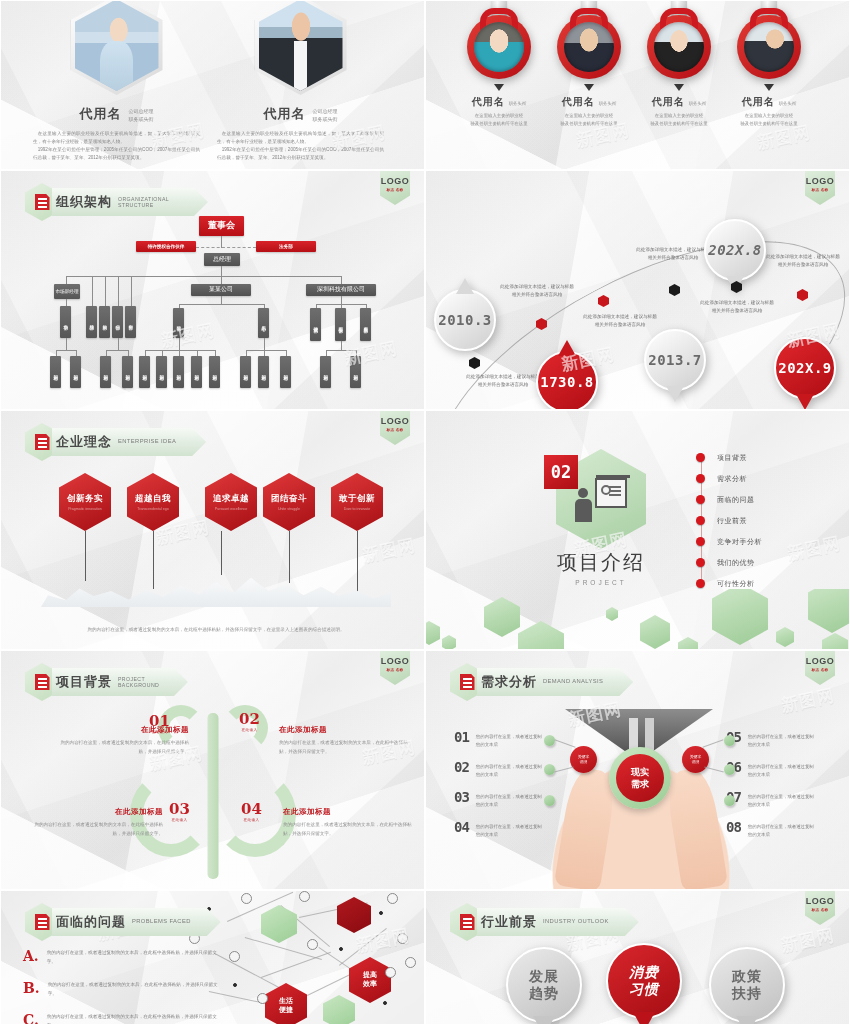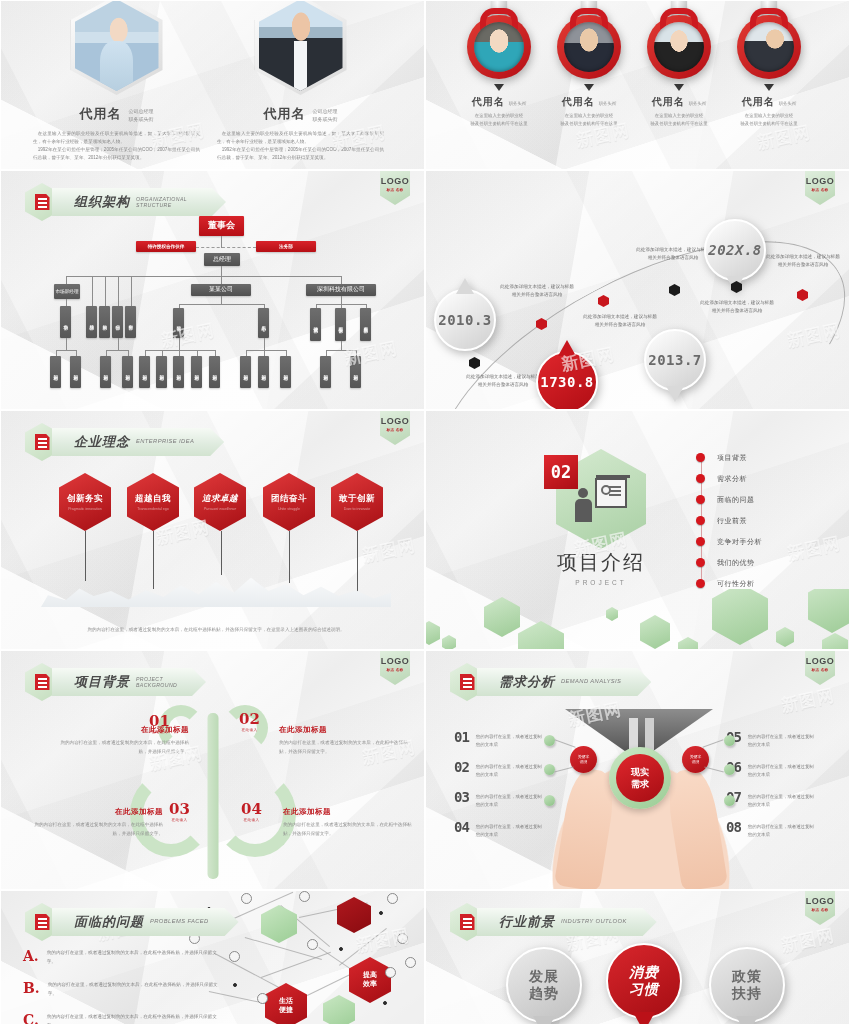--- a/index.html
+++ b/index.html
@@ -36,24 +36,24 @@
   .title-badge{ position:absolute; left:24px; top:14px; height:34px; display:flex; align-items:center; z-index:6;}
   .hexmark{ width:34px; height:38px; flex:0 0 34px;
     background:linear-gradient(145deg,#e5f1e2,#c3ddbd);
     clip-path:polygon(50% 0,100% 25%,100% 75%,50% 100%,0 75%,0 25%);
     display:flex;align-items:center;justify-content:center; position:relative;
     filter:drop-shadow(0 2px 2px rgba(0,0,0,.18)); }
   .hexmark i{ width:15px;height:16px;background:#cf2027; display:block;
     clip-path:polygon(0 0,78% 0,100% 22%,100% 100%,0 100%); position:relative;}
   .hexmark i::after{content:"";position:absolute;left:3px;top:4px;width:9px;height:1.5px;background:#fff;
     box-shadow:0 4px 0 #fff,0 8px 0 #fff;}
-  .ribbon{ margin-left:-7px; height:28px; padding:0 30px 0 22px;
+  .ribbon{ margin-left:-7px; height:28px; padding:0 30px 0 4px;
     background:linear-gradient(180deg,#f6faf5,#e0ece0 55%,#d2e3d0);
     clip-path:polygon(0 0, calc(100% - 14px) 0, 100% 50%, calc(100% - 14px) 100%, 0 100%);
-    display:flex; align-items:center; gap:6px; box-shadow:0 1px 2px rgba(0,0,0,.1);font-style:italic;}
+    display:flex; align-items:center; gap:6px; box-shadow:0 1px 2px rgba(0,0,0,.1);}
   .ribbon::before{content:"";position:absolute;}
   .t-cn{ font-size:13px; color:#4a4a4a; font-weight:bold; letter-spacing:1px;}
   .t-en{ font-size:5.2px; color:#7b7b7b; letter-spacing:.4px; line-height:1.25; max-width:60px;}
 
   
   .logo-tag{ position:absolute; right:14px; top:0; width:30px; height:34px; z-index:6;
     background:linear-gradient(160deg,#dfeedd,#b9d6b4);
     clip-path:polygon(0 0,100% 0,100% 72%,50% 100%,0 72%);
     display:flex;flex-direction:column;align-items:center;justify-content:flex-start;padding-top:5px;
     filter:drop-shadow(0 1px 2px rgba(0,0,0,.15));}
@@ -516,20 +516,25 @@
     <div class="tnote" style="left:208px;top:75px;">此处添加详细文本描述，建议与标题相关并符合整体语言风格</div>
 
     <div class="drop gray dn" style="left:278px;top:40px;font-style:italic;">
       <div class="body">
           <span class="yr">202X.8</span>
         </div>
       </div>
     <div class="hexdot k" style="left:305px;top:110px;"></div>
     <div class="tnote" style="left:272px;top:128px;">此处添加详细文本描述，建议与标题相关并符合整体语言风格</div>
 
+    <div class="drop red dn" style="left:348px;top:158px;">
+      <div class="body">
+          <span class="yr">202X.9</span>
+        </div>
+      </div>
     <div class="hexdot r" style="left:371px;top:118px;"></div>
     <div class="tnote" style="left:338px;top:82px;">此处添加详细文本描述，建议与标题相关并符合整体语言风格</div>
     <div class="wm" style="left:135px;bottom:38px;">新图网</div>
     <div class="wm" style="right:8px;bottom:62px;">新图网</div>
   </div>
 
   <div class="slide s5">
     <div class="title-badge">
       <div class="hexmark">
           <i></i>
@@ -545,21 +550,21 @@
     </div>
 
     <div class="ehex" style="left:58px;top:62px;">
       <span class="cn">创新务实</span>
       <span class="en">Pragmatic innovation</span>
       </div>
     <div class="ehex" style="left:126px;top:62px;">
       <span class="cn">超越自我</span>
       <span class="en">Transcendental ego</span>
       </div>
-    <div class="ehex" style="left:193px;top:62px;font-style:italic;">
+    <div class="ehex" style="left:204px;top:62px;">
       <span class="cn">追求卓越</span>
       <span class="en">Pursuant excellence</span>
       </div>
     <div class="ehex" style="left:262px;top:62px;">
       <span class="cn">团结奋斗</span>
       <span class="en">Unite struggle</span>
       </div>
     <div class="ehex" style="left:330px;top:62px;">
       <span class="cn">敢于创新</span>
       <span class="en">Dare to innovate</span>

